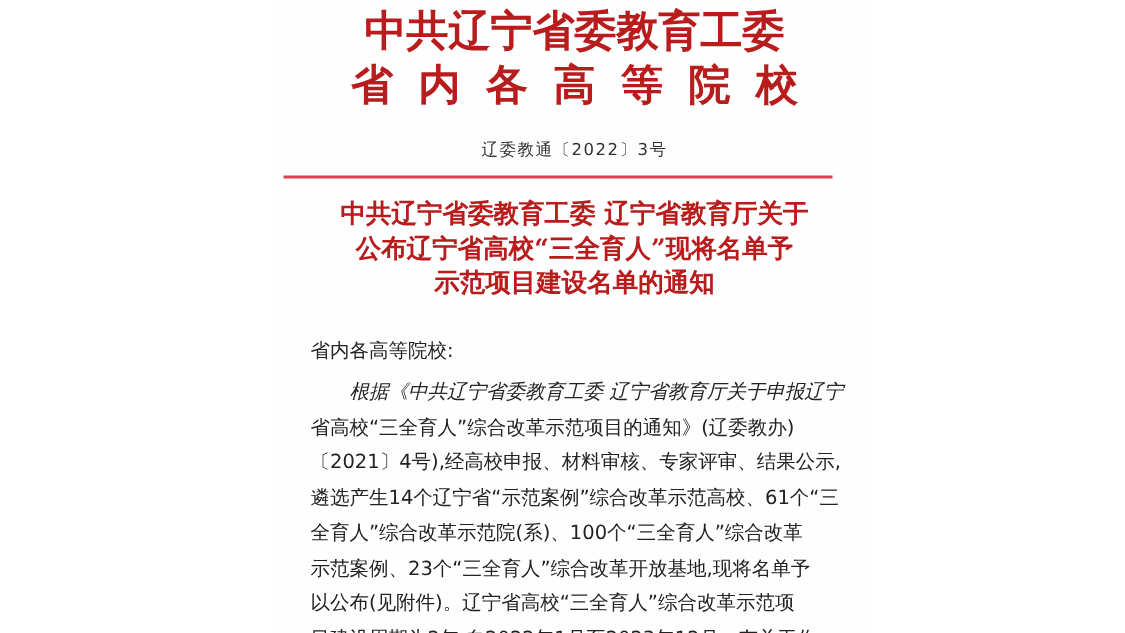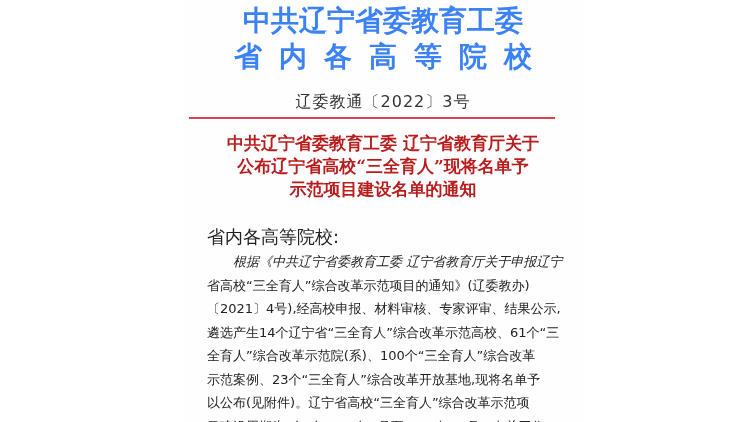--- a/index.html
+++ b/index.html
@@ -1,25 +1,25 @@
 <!DOCTYPE html>
 <html><head>
 <meta charset="utf-8">
 <style>
   html, body { margin:0; padding:0; background:#ffffff; }
   body { width:750px; height:422px; overflow:hidden; position:relative; font-family:"DejaVu Serif","Liberation Serif",serif; }
   .page { position:absolute; left:183px; top:0; width:400px; height:422px; background:#fefefe; }
-  .hdr { position:absolute; left:0; width:400px; text-align:center; color:#3b82f6; font-family:"DejaVu Serif",serif; font-weight:bold; }
+  .hdr { position:absolute; left:0; width:400px; text-align:center; color:#b91c1c; font-family:"DejaVu Serif",serif; font-weight:bold; }
   .hdr1 { top:4px; font-size:28px; letter-spacing:0px; line-height:34px; }
   .hdr2 { top:40px; font-size:28px; letter-spacing:17px; line-height:34px; padding-left:17px; box-sizing:border-box; }
-  .docno { position:absolute; top:92px; left:0; width:400px; text-align:center; font-size:16px; color:#333; letter-spacing:1px; font-family:"DejaVu Sans",sans-serif; }
+  .docno { position:absolute; top:92px; left:0; width:400px; text-align:center; font-size:11px; color:#333; letter-spacing:1px; font-family:"DejaVu Sans",sans-serif; }
   .redline { position:absolute; top:117px; left:6px; width:366px; height:2px; background:#d8434d; }
   .title { position:absolute; top:132px; left:0; width:400px; text-align:center; font-size:17px; font-weight:bold; color:#b91c1c; line-height:23px; }
   .title div { white-space:nowrap; }
-  .salut { position:absolute; top:225px; left:24px; font-size:18px; color:#222; font-family:"DejaVu Sans",sans-serif; }
+  .salut { position:absolute; top:225px; left:24px; font-size:13px; color:#222; font-family:"DejaVu Sans",sans-serif; }
   .body { position:absolute; top:250px; left:24px; width:330px; font-size:13px; color:#222; line-height:23.5px; font-family:"DejaVu Sans",sans-serif; }
   .body div { white-space:nowrap; }
   .indent { padding-left:26px;font-style:italic; }
 </style>
 </head>
 <body>
 
 <div class="page">
   <div class="hdr hdr1">中共辽宁省委教育工委</div>
   <div class="hdr hdr2">省内各高等院校</div>
@@ -28,19 +28,19 @@
   <div class="title">
     <div>中共辽宁省委教育工委 辽宁省教育厅关于</div>
     <div>公布辽宁省高校“三全育人”现将名单予</div>
     <div>示范项目建设名单的通知</div>
   </div>
   <div class="salut">省内各高等院校:</div>
   <div class="body">
     <div class="indent">根据《中共辽宁省委教育工委 辽宁省教育厅关于申报辽宁</div>
     <div>省高校“三全育人”综合改革示范项目的通知》(辽委教办)</div>
     <div>〔2021〕4号),经高校申报、材料审核、专家评审、结果公示,</div>
-    <div>遴选产生14个辽宁省“三全育人”综合改革示范高校、61个“三</div>
+    <div>遴选产生14个辽宁省“示范案例”综合改革示范高校、61个“三</div>
     <div>全育人”综合改革示范院(系)、100个“三全育人”综合改革</div>
     <div>示范案例、23个“三全育人”综合改革开放基地,现将名单予</div>
     <div>以公布(见附件)。辽宁省高校“三全育人”综合改革示范项</div>
     <div>目建设周期为2年,自2022年1月至2023年12月。有关工作</div>
   </div>
 </div>
 
 </body></html>

